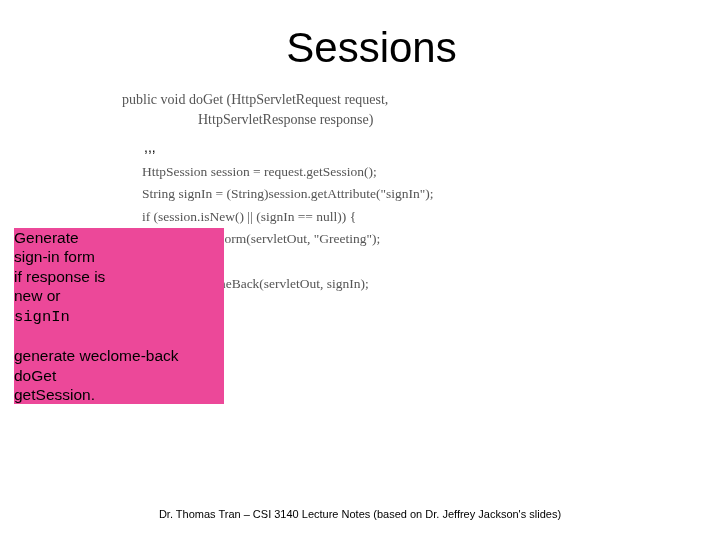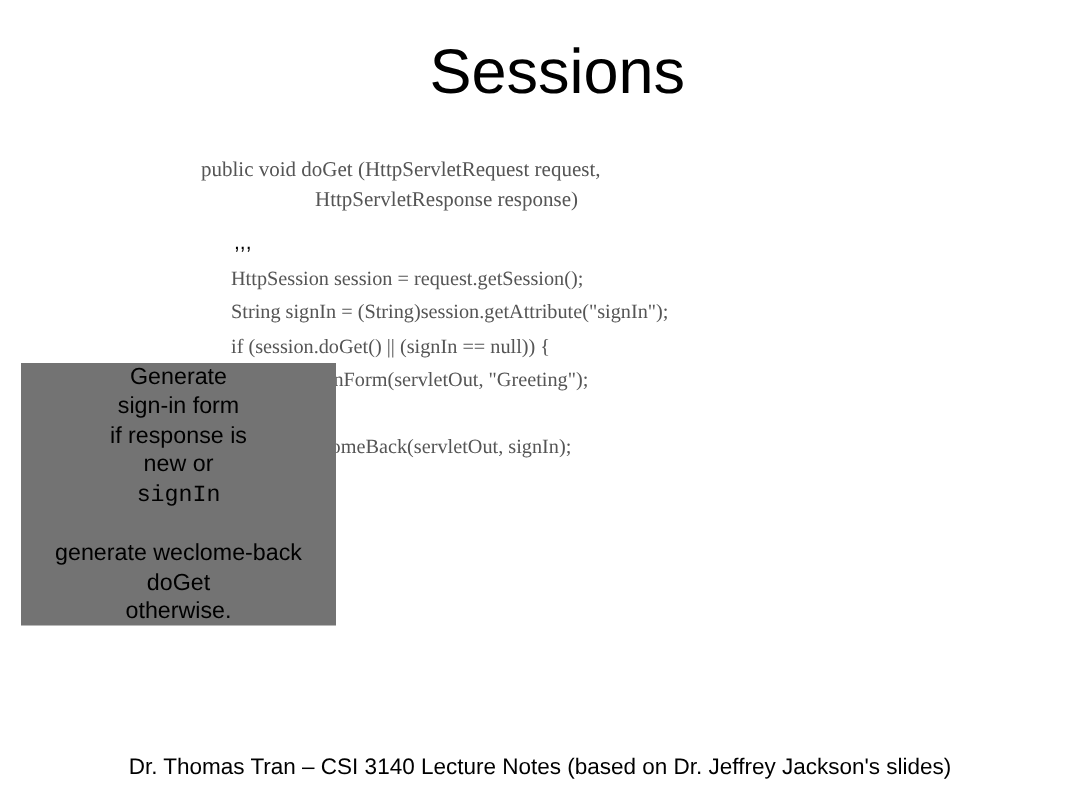--- a/index.html
+++ b/index.html
@@ -9,27 +9,27 @@
     background: #ffffff;
     font-family: Arial, Helvetica, sans-serif;
     position: relative;
     overflow: hidden;
   }
   .slide-title {
     font-size: 42px;
     font-weight: 400;
     text-align: center;
     margin-top: 24px;
-    margin-bottom: 32px;
+    margin-bottom: 18px;
     color: #000;
     padding-left: 23px;
   }
   .content-area {
     position: relative;
-    padding-left: 28px;
+    padding-left: 16px;
     padding-right: 20px;
   }
   .method-sig {
     font-family: "Times New Roman", Times, serif;
     font-size: 14px;
     color: #555;
     line-height: 1.4;
     margin-left: 106px;
   }
   .ellipsis-dots {
@@ -50,76 +50,75 @@
     white-space: pre;
   }
   .annotation-box {
     position: absolute;
     left: 14px;
     top: 138px;
     width: 210px;
     font-size: 15.5px;
     line-height: 1.25;
     color: #000;
-    background: #737373;
+    background: #ec4899;
     z-index: 5;
-    text-align: center;
   }
   .annotation-box .mono { font-family: "Courier New", monospace; }
   .bracket {
     position: absolute;
     left: 114px;
     top: 148px;
     width: 12px;
     height: 96px;
     z-index: 3;
     pointer-events: none;
   }
   .footer {
     position: absolute;
     bottom: 20px;
     left: 0;
     right: 0;
     text-align: center;
-    font-size: 15px;
+    font-size: 11px;
     color: #000;
   }
 </style>
 </head>
 <body>
 
 <h1 class="slide-title">Sessions</h1>
 
 <div class="content-area">
 
   <div class="method-sig">
     <span>public void doGet (HttpServletRequest request,</span><br>
     <span style="display:inline-block; margin-left:76px;">HttpServletResponse response)</span>
   </div>
 
   <div class="ellipsis-dots">,,,</div>
 
   <div class="code-block"><span>HttpSession session = request.getSession();</span>
 <span>String signIn = (String)session.getAttribute("signIn");</span>
-<span>if (session.doGet() || (signIn == null)) {</span>
+<span>if (session.isNew() || (signIn == null)) {</span>
 <span>    printSignInForm(servletOut, "Greeting");</span>
 <span>} else {</span>
 <span>    printWelcomeBack(servletOut, signIn);</span>
 <span>}</span></div>
 
   <svg class="bracket" viewBox="0 0 12 96" preserveAspectRatio="none">
     <path d="M11 0 Q5 0 5 10 L5 38 Q5 48 0 48 Q5 48 5 58 L5 86 Q5 96 11 96" fill="none" stroke="#555" stroke-width="1.3"></path>
   </svg>
 
   <div class="annotation-box">
     <span>Generate</span><br>
     <span>sign-in form</span><br>
     <span>if response is</span><br>
     <span>new or</span><br>
     <span class="mono">signIn</span><br>
     <br>
     <span>generate weclome-back doGet</span><br>
-    <span>otherwise.</span>
+    <span>getSession.</span>
   </div>
 
 </div>
 
 <div class="footer">Dr. Thomas Tran – CSI 3140 Lecture Notes (based on Dr. Jeffrey Jackson's slides)</div>
 
 </body></html>

